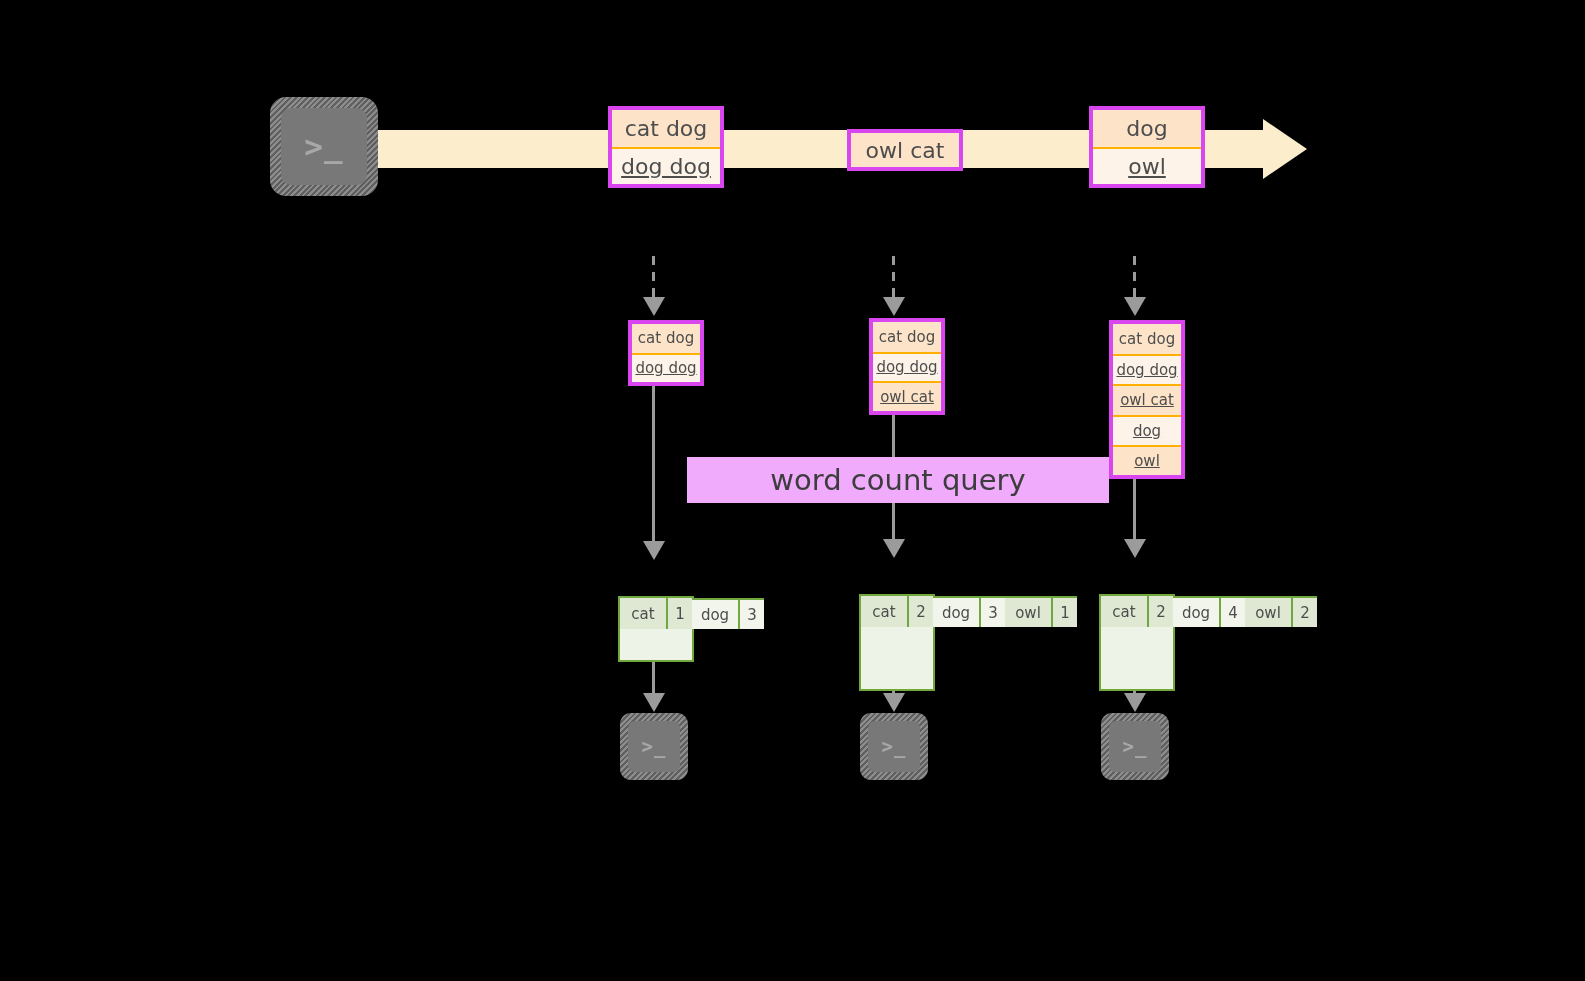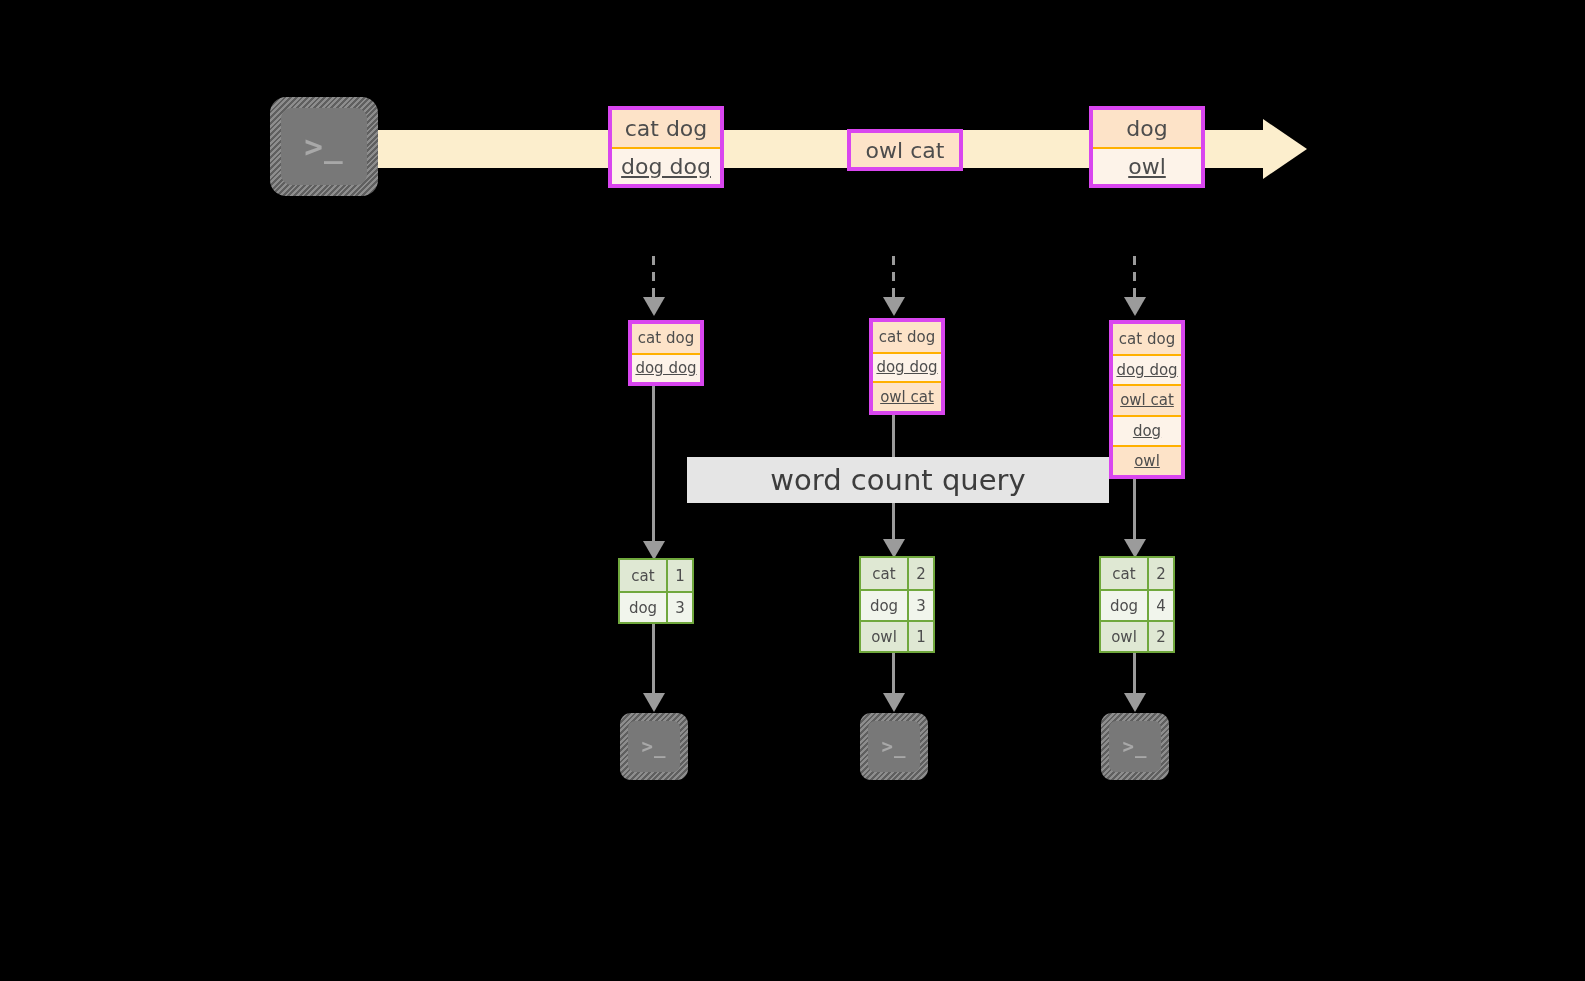--- a/index.html
+++ b/index.html
@@ -95,21 +95,22 @@
   .evt-mid .evt-row { height: 31px; font-size: 15px; }
 
   
   .res-table {
     position: absolute;
     box-sizing: border-box;
     border: 2px solid #70a83d;
     background: #eef3e7;
     z-index: 5;
     display: flex;
-    flex-direction: column;
+    flex-direction: row;
+    margin-top: 38px;
   }
   .res-row { display: flex; height: 31px; box-sizing: border-box; }
   .res-row + .res-row { border-top: 2px solid #70a83d; }
   .res-cell {
     box-sizing: border-box;
     display: flex;
     align-items: center;
     justify-content: center;
     color: #4d4d4d;
     font-size: 15px;
@@ -137,21 +138,21 @@
     width: 0; height: 0;
     border-left: 11px solid transparent;
     border-right: 11px solid transparent;
     border-top: 19px solid #9b9b9b;
     z-index: 3;
   }
 
   
   .query-label {
     position: absolute;
-    background: #e5e5e5;
+    background: #f0abfc;
     color: #3d3d3d;
     display: flex;
     align-items: center;
     justify-content: center;
     z-index: 6;
     white-space: nowrap;
   }
 </style>
 </head>
 <body>

